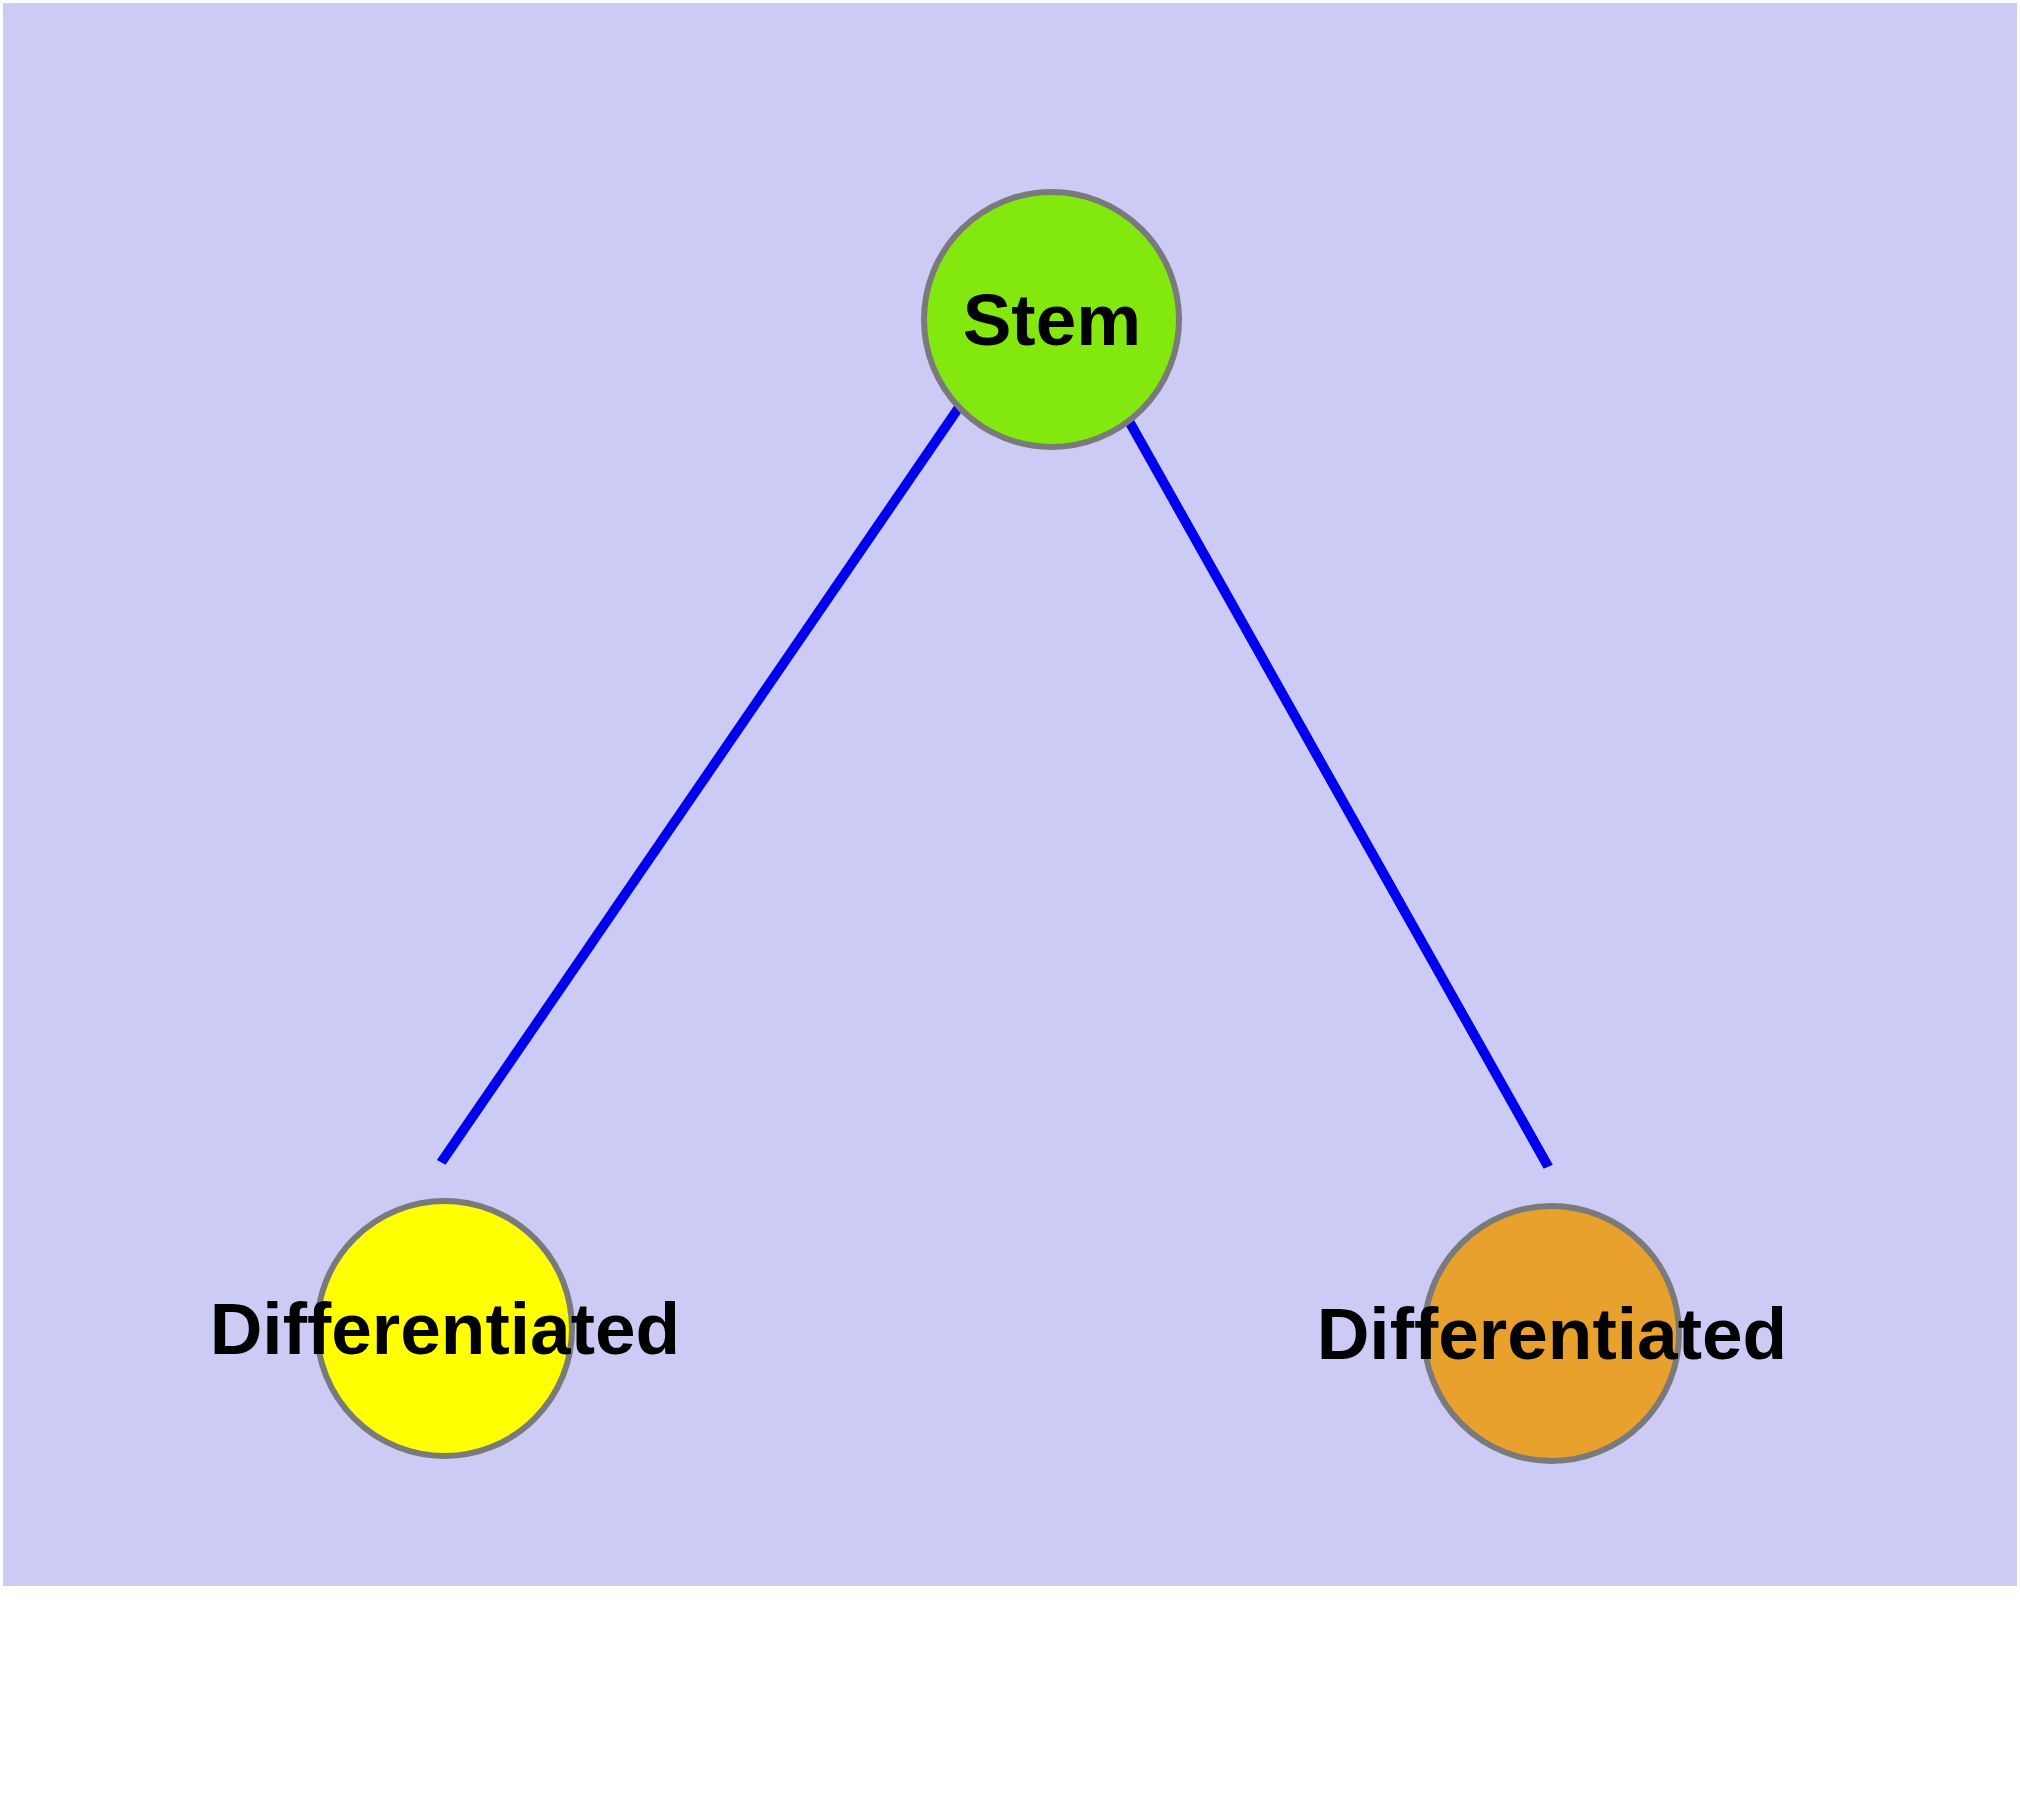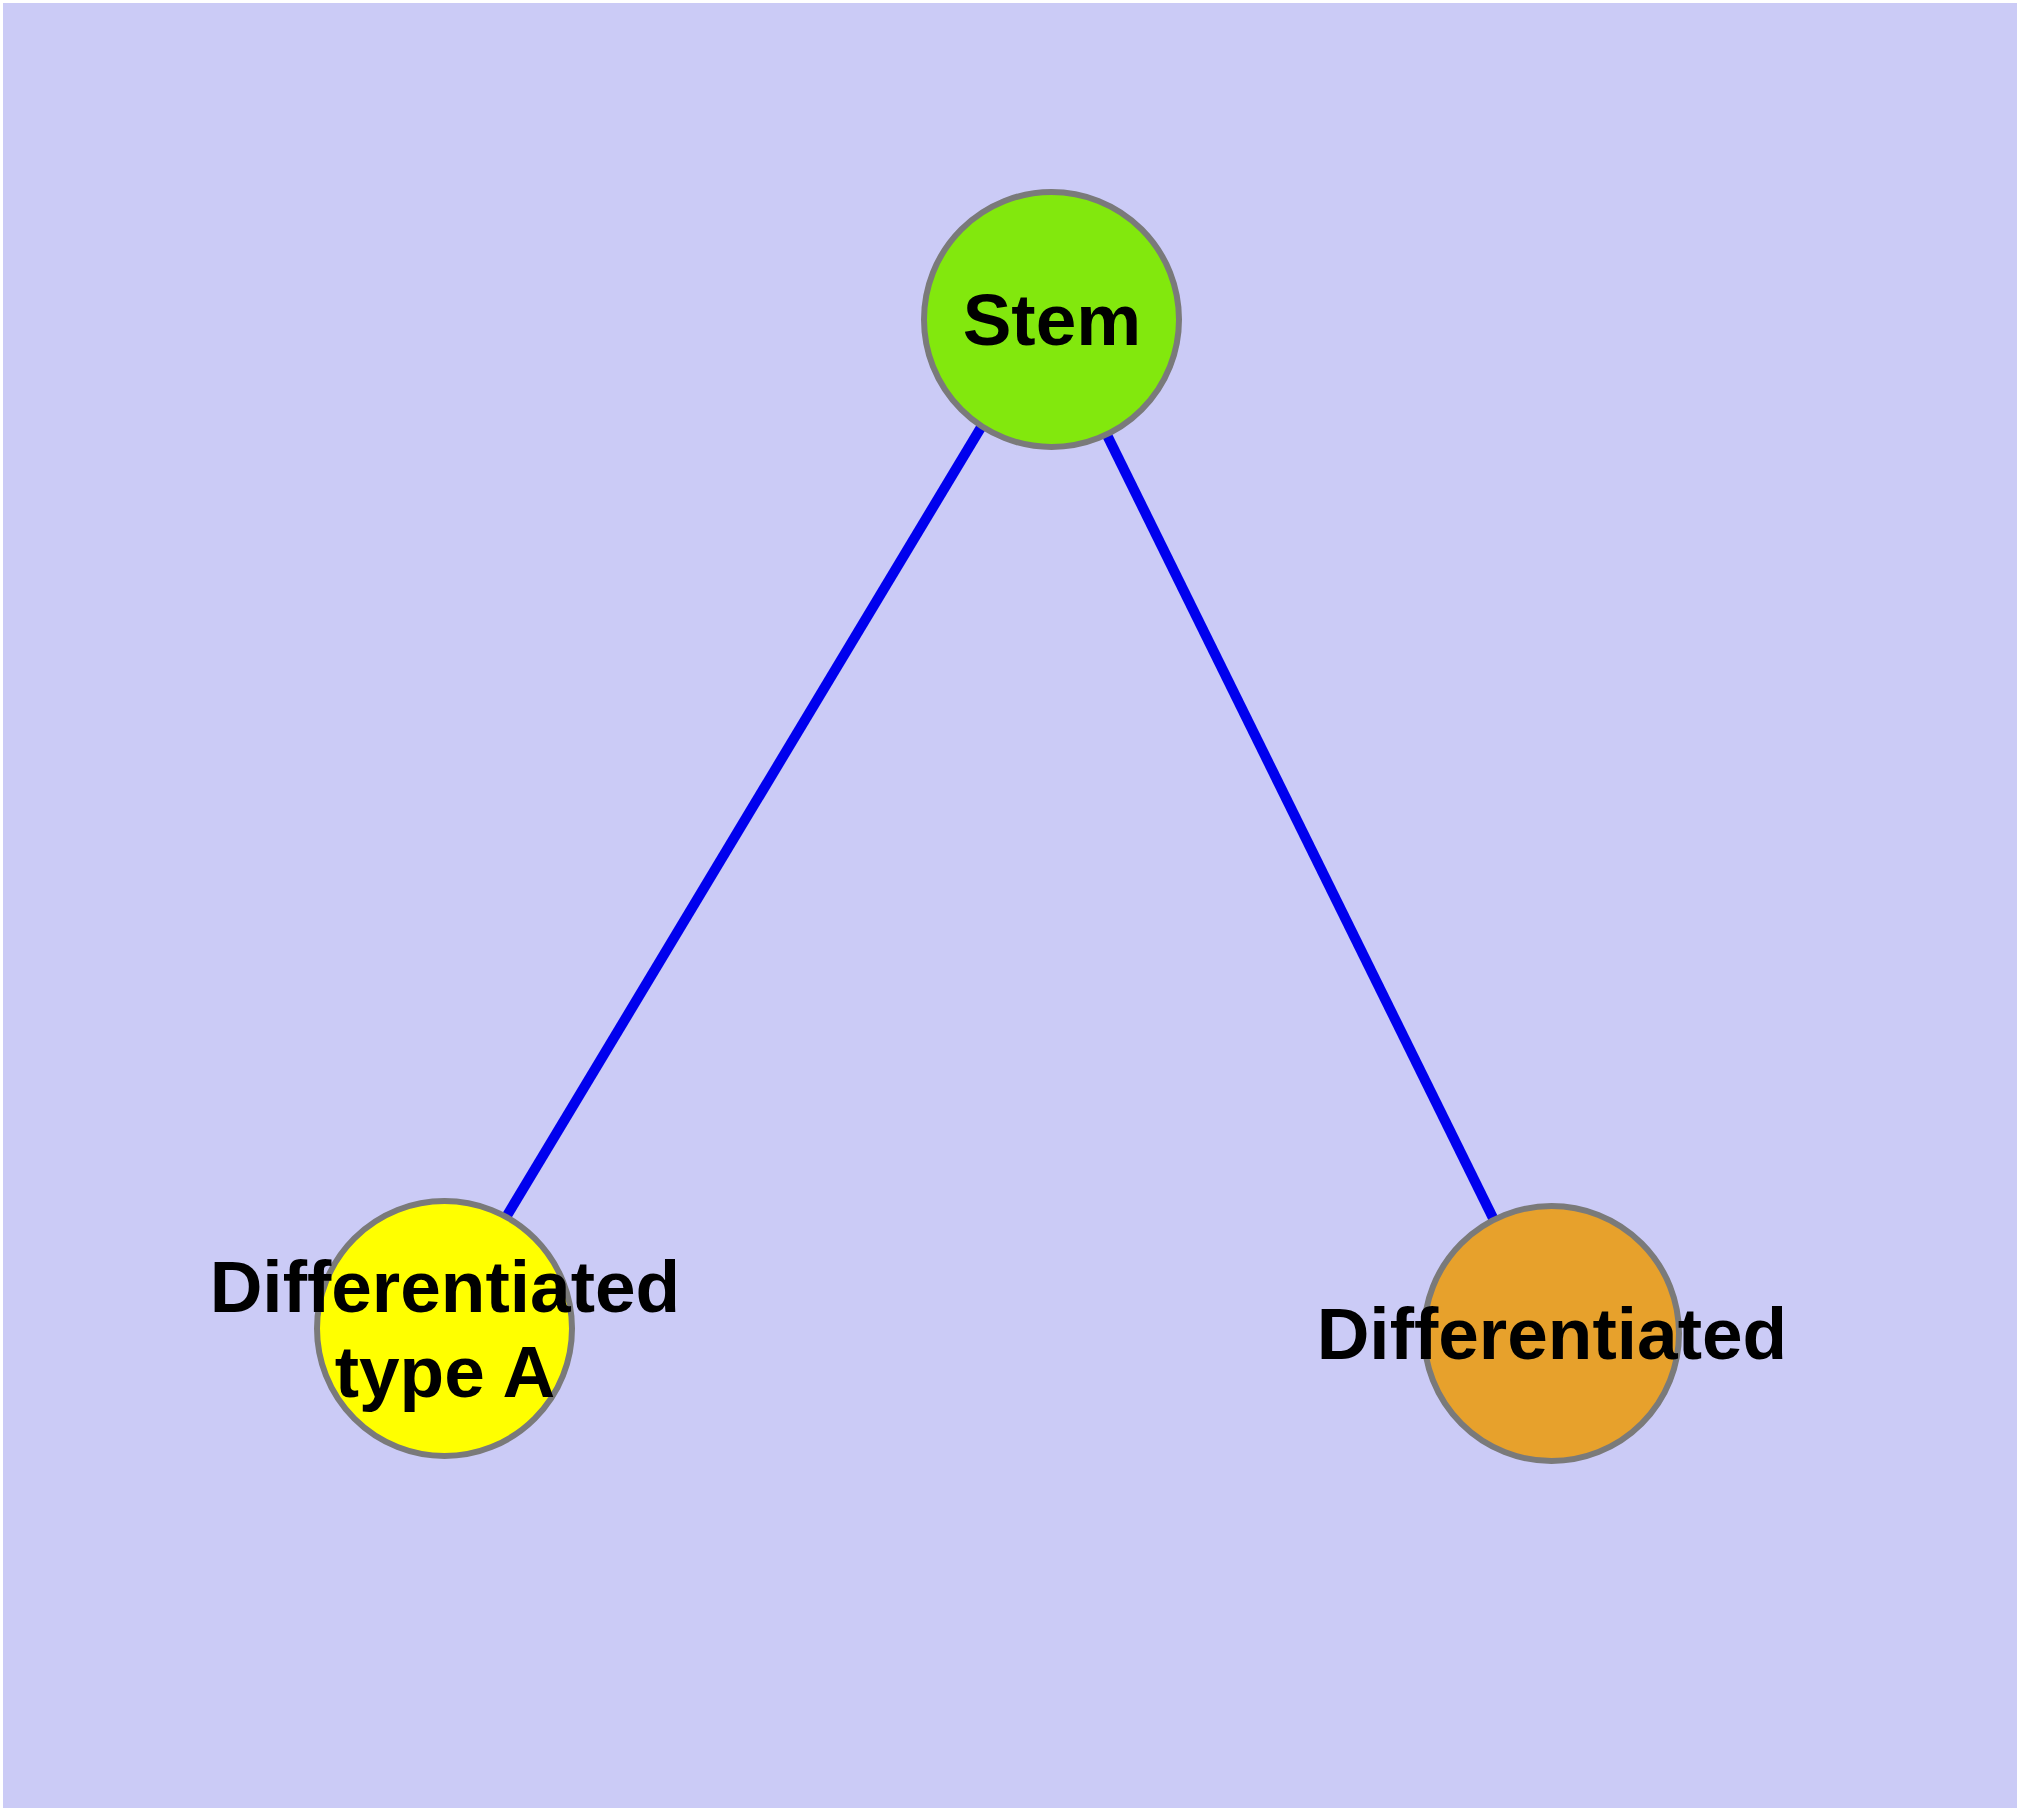--- a/index.html
+++ b/index.html
@@ -9,21 +9,21 @@
     width: 2021px;
     height: 1812px;
     font-family: "Liberation Sans", sans-serif;
     overflow: hidden;
   }
   .canvas {
     position: absolute;
     left: 3.4px;
     top: 3.4px;
     width: 2014px;
-    height: 1805px;
+    height: 1583px;
     background: #cbcbf6;
   }
   .edges-layer {
     position: absolute;
     left: 0;
     top: 0;
     width: 100%;
     height: 100%;
   }
   .edges-layer line {
@@ -68,21 +68,20 @@
 
   <div class="node" id="node-stem" style="background: rgb(130, 232, 13); border-color: rgb(122, 122, 122);">
     <div class="node-label" style="color: rgb(0, 0, 0);">
       <span>Stem</span>
     </div>
   </div>
 
   <div class="node" id="node-type-a" style="background: rgb(255, 255, 0); border-color: rgb(122, 122, 122);">
     <div class="node-label" style="color: rgb(0, 0, 0);">
       <span>Differentiated</span>
-      <span>type A</span>
     </div>
   </div>
 
   <div class="node" id="node-type-b" style="background: rgb(231, 161, 44); border-color: rgb(122, 122, 122);">
     <div class="node-label" style="color: rgb(0, 0, 0);">
       <span>Differentiated</span>
     </div>
   </div>
 
 </div>

